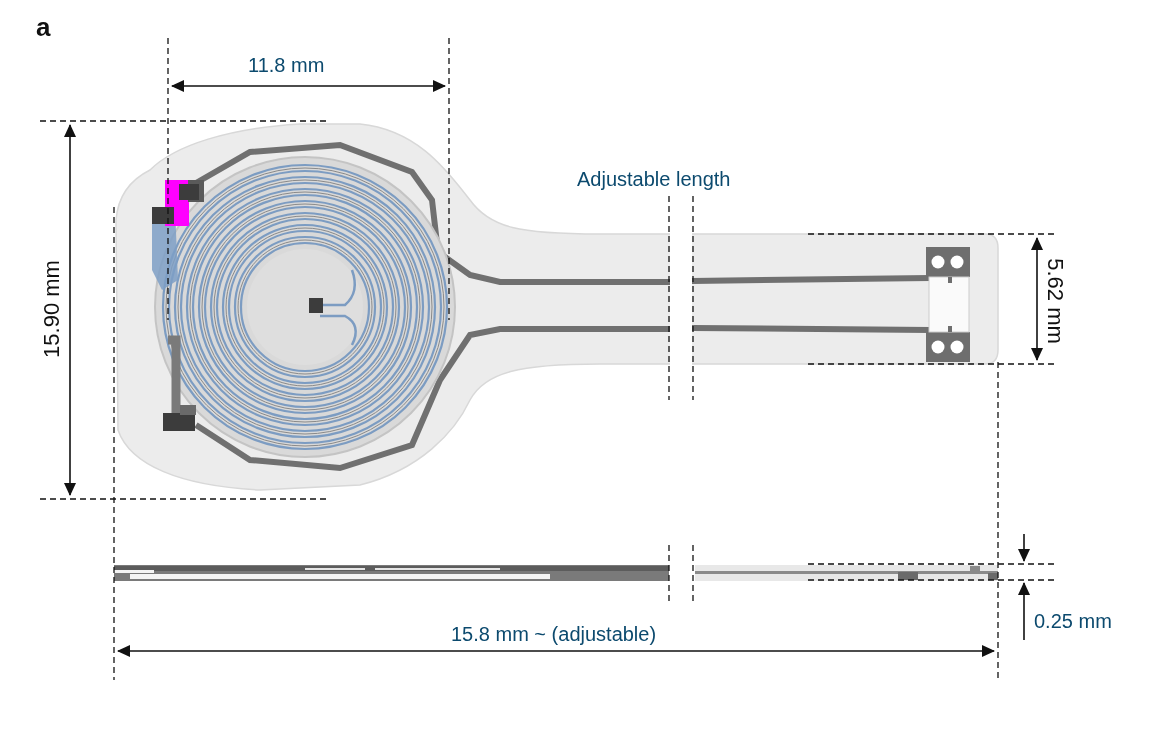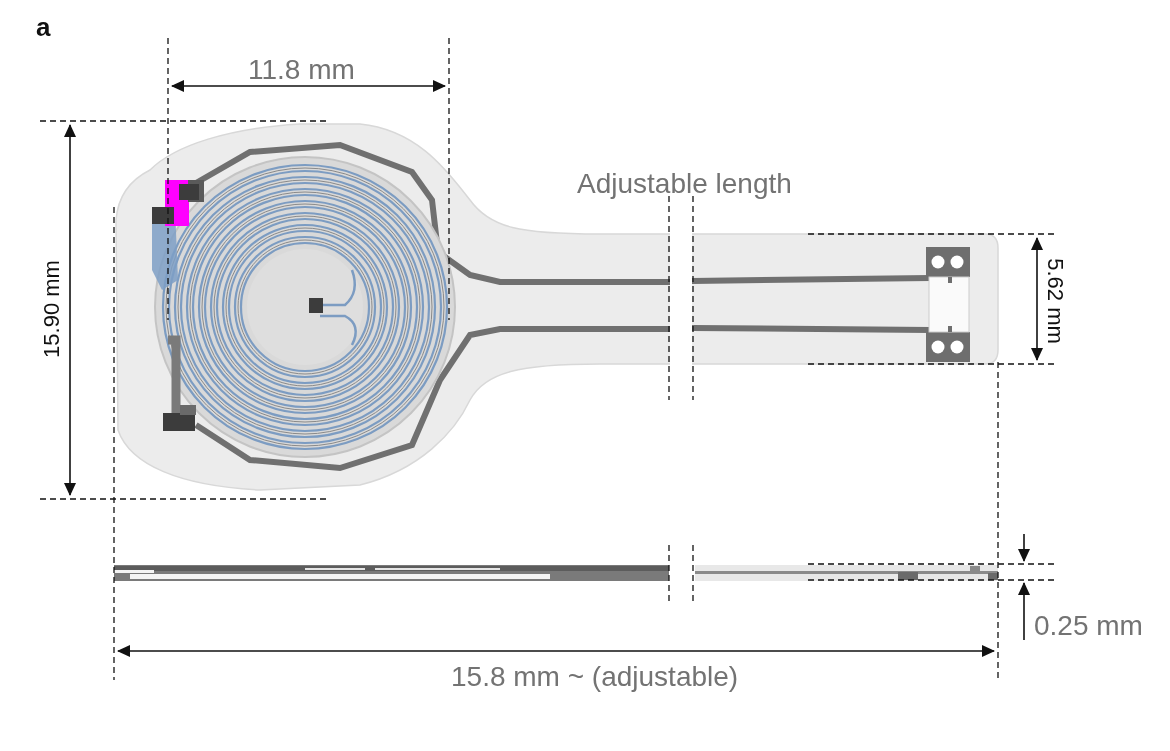--- a/index.html
+++ b/index.html
@@ -1,18 +1,18 @@
 <!DOCTYPE html>
 <html><head>
 <meta charset="utf-8">
 <style>
   html, body { margin: 0; padding: 0; background: #ffffff; }
   body { width: 1170px; height: 751px; position: relative; overflow: hidden; font-family: "Liberation Sans", sans-serif; }
   .panel-label { position: absolute; left: 36px; top: 12px; font-size: 26px; font-weight: bold; color: #111; }
-  .dim-label { position: absolute; font-size: 28px; color: #737373; white-space: nowrap; }
+  .dim-label { position: absolute; font-size: 20px; color: #0c4a6e; white-space: nowrap; }
   .vert-label { position: absolute; font-size: 22px; color: #111; white-space: nowrap; transform-origin: center center; }
   svg.figure { position: absolute; left: 0; top: 0; }
 </style>
 </head>
 <body>
 
 <div class="panel-label">a</div>
 
 <svg class="figure" width="1170" height="751" viewBox="0 0 1170 751">
   <defs>
@@ -145,13 +145,13 @@
     <line x1="1024" y1="534" x2="1024" y2="561" marker-end="url(#arrowEnd)"></line>
     <line x1="1024" y1="640" x2="1024" y2="583" marker-end="url(#arrowEnd)"></line>
   </g>
 </svg>
 
 <div class="dim-label" style="left:248px; top:54px;">11.8 mm</div>
 <div class="dim-label" style="left:577px; top:168px;">Adjustable length</div>
 <div class="vert-label" style="left:-8px; top:296px; width:120px; text-align:center; transform: rotate(-90deg);">15.90 mm</div>
 <div class="vert-label" style="left:1000px; top:288px; width:110px; text-align:center; transform: rotate(90deg);">5.62 mm</div>
 <div class="dim-label" style="left:1034px; top:610px;">0.25 mm</div>
-<div class="dim-label" style="left:451px; top:661px;">15.8 mm ~ (adjustable)</div>
+<div class="dim-label" style="left:451px; top:623px;">15.8 mm ~ (adjustable)</div>
 
 </body></html>

